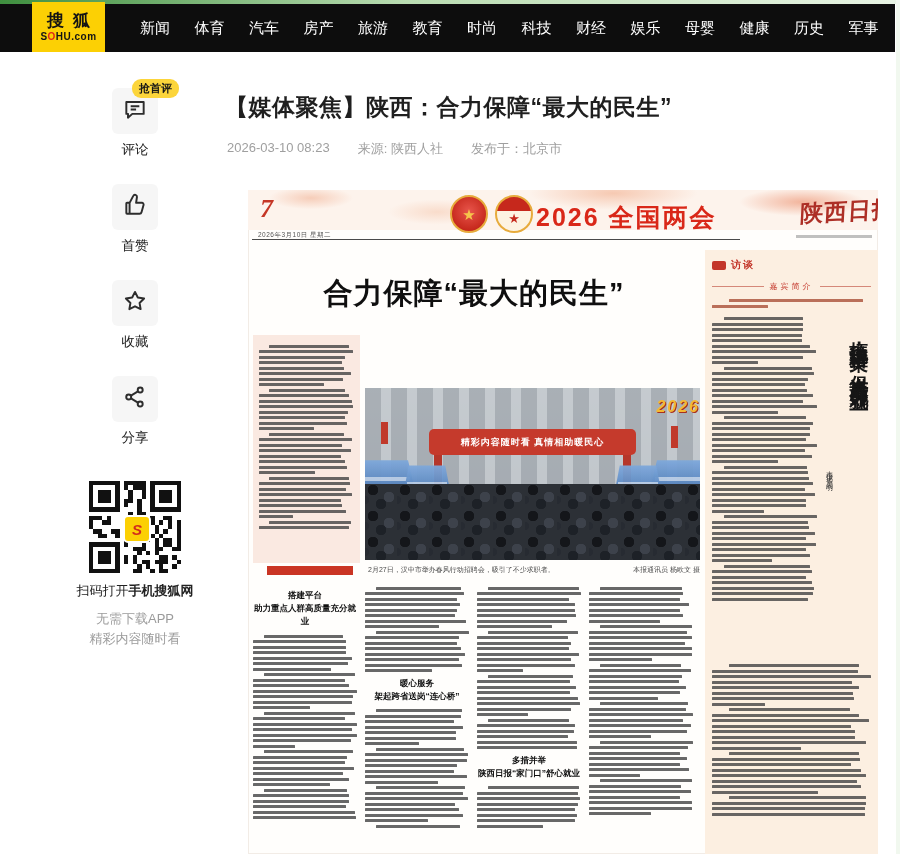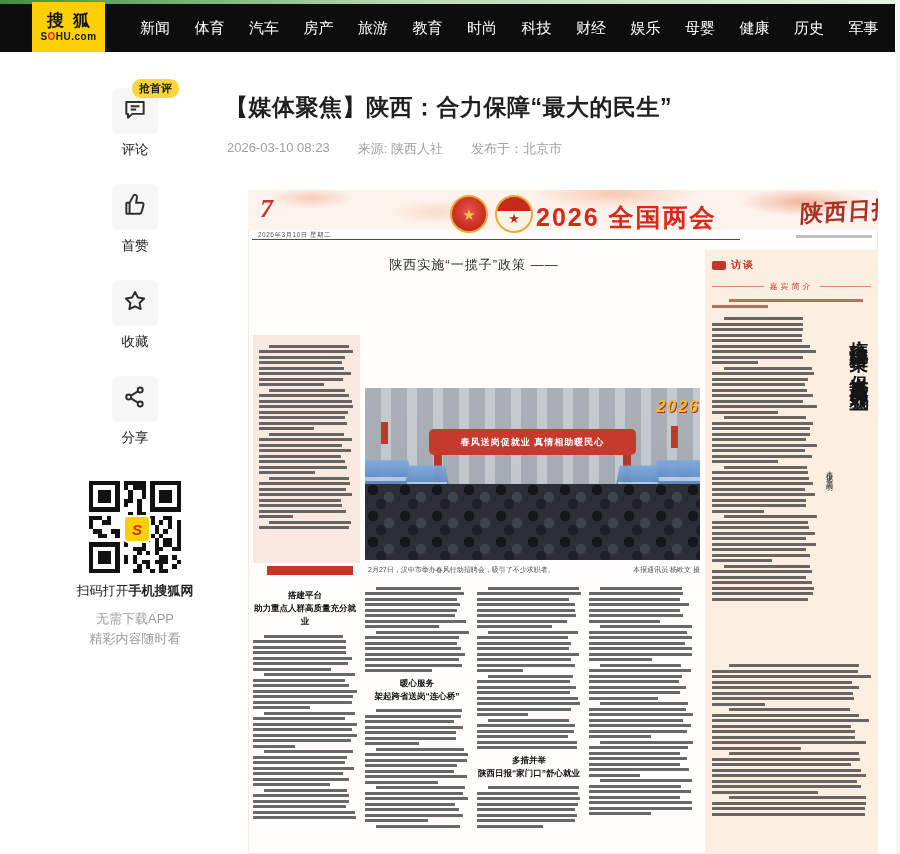--- a/index.html
+++ b/index.html
@@ -336,21 +336,21 @@
     <div class="np-date">2026年3月10日 星期二</div>
     <div class="np-emblems">
       <div class="emblem e1"></div>
       <div class="emblem e2"></div>
     </div>
     <div class="np-banner-title">2026 全国两会</div>
     <div class="np-masthead">陕西日报</div>
     <div class="np-edline"></div>
     <div class="np-hr"></div>
 
-    <div class="np-kicker">陕西实施“一揽子”政策 ——</div>
+    <div class="np-headline">合力保障“最大的民生”</div>
 
     <div class="np-lead gk-xs">
         <div class="g" style="margin-left: 11%; width: 84.0986%;"></div>
         <div class="g" style="width: 98.662%;"></div>
         <div class="g" style="width: 90.1663%;"></div>
         <div class="g" style="width: 87.4571%;"></div>
         <div class="g" style="width: 89.1949%;"></div>
         <div class="g" style="width: 96.6328%;"></div>
         <div class="g" style="width: 88.7276%;"></div>
         <div class="g" style="width: 68.108%;"></div>
@@ -380,21 +380,21 @@
         <div class="g" style="width: 35.8007%;"></div>
         <div class="g" style="margin-left: 11%; width: 85.9285%;"></div>
         <div class="g" style="width: 94.9179%;"></div>
       </div>
     <div class="np-redbar"></div>
 
     <div class="np-photo">
       <div class="ph-bldg"></div>
       <div class="ph-2026">2026</div>
       <div class="ph-arch">
-        <span class="ph-slogan">春风送岗促就业 真情相助暖民心</span>
+        <span class="ph-slogan">精彩内容随时看 真情相助暖民心</span>
       </div>
       <div class="tent" style="left:-8px;top:42%;"></div>
       <div class="tent" style="left:38px;top:45%;width:48px;"></div>
       <div class="tent" style="right:-8px;top:42%;"></div>
       <div class="tent" style="right:38px;top:45%;width:48px;"></div>
       <div class="ph-flag" style="left:16px;top:20%;"></div>
       <div class="ph-flag" style="right:22px;top:22%;"></div>
       <div class="ph-crowd"></div>
     </div>
     <div class="np-cap">

